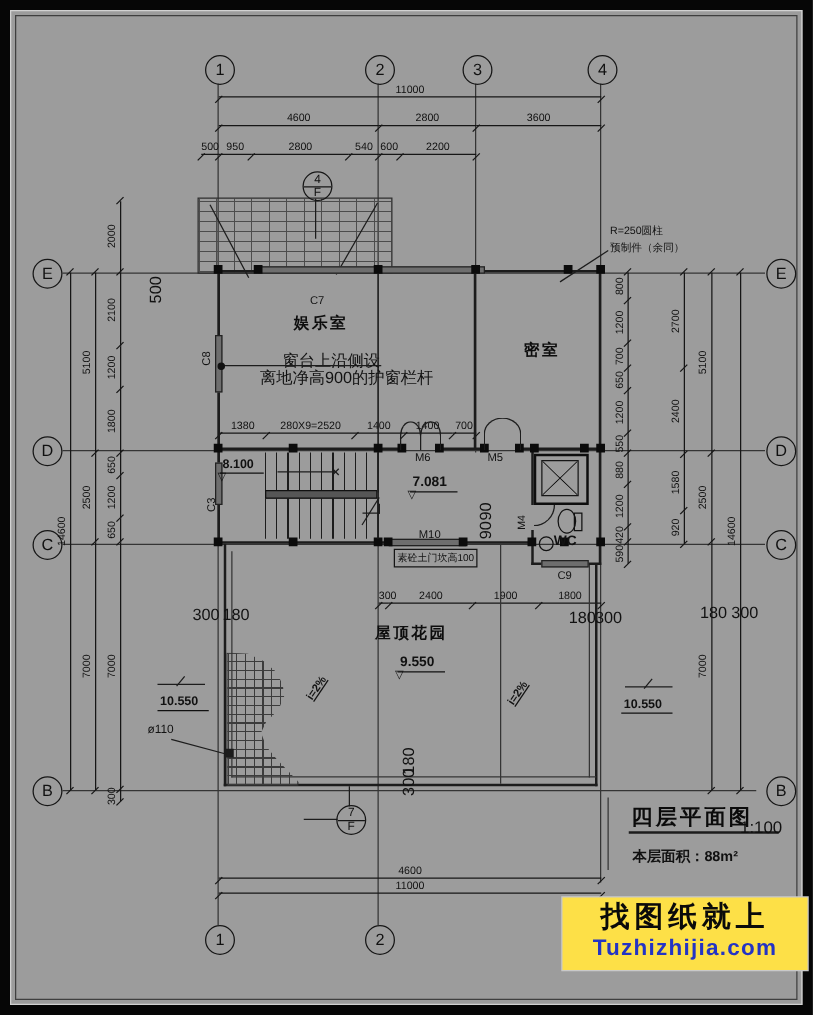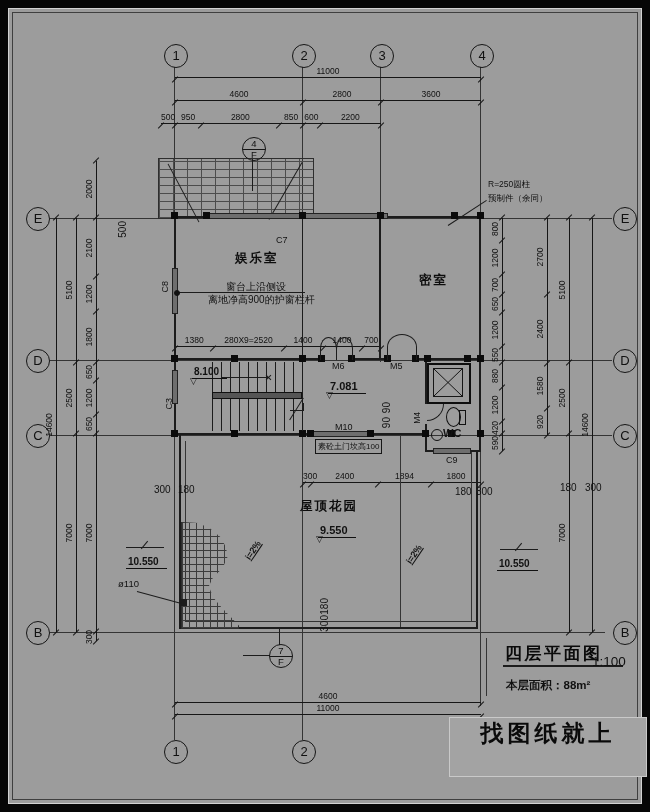--- a/index.html
+++ b/index.html
@@ -50,24 +50,24 @@
     background-image:repeating-linear-gradient(0deg,#3c3c3c 0 1px,transparent 1px 7px),
                      repeating-linear-gradient(90deg,#3c3c3c 0 1px,transparent 1px 7px);
     clip-path:polygon(0 0,30% 1%,50% 6%,68% 14%,78% 24%,80% 34%,70% 44%,55% 52%,48% 60%,55% 70%,70% 80%,88% 90%,100% 97%,100% 100%,0 100%);}
   .rln{position:absolute;height:1px;background:#1c1c1c;transform-origin:left center;}
   .crc{position:absolute;border:1px solid #111;border-radius:50%;}
   .slope{transform:rotate(-56deg);text-decoration:underline;font-size:9px;font-weight:bold;}
   .notebox{position:absolute;border:1px solid #161616;font-size:8px;line-height:13px;text-align:center;white-space:nowrap;padding:0 2px;}
   .tt{position:absolute;font-size:17px;font-weight:bold;letter-spacing:2.5px;color:#0b0b0b;white-space:nowrap;}
   .ts{position:absolute;font-size:13.5px;font-weight:normal;}
   .ta{position:absolute;font-size:11.5px;font-weight:bold;}
-  .wm{position:absolute;left:450px;top:718px;width:196px;height:58px;background:#a3a3a3;text-align:center;font-weight:bold;box-shadow:0 0 0 1px #c9c9c9;}
+  .wm{position:absolute;left:450px;top:718px;width:196px;height:58px;background:#fde047;text-align:center;font-weight:bold;box-shadow:0 0 0 1px #c9c9c9;}
   .wm .l1{font-size:23px;letter-spacing:4px;color:#0a0a0a;line-height:1.2;margin-top:2px;}
   .wm .l2{font-size:18px;color:#2434c4;letter-spacing:1px;line-height:1.2;}
-  .sm{font-size:10px;}
+  .sm{font-size:13px;}
 </style>
 </head>
 <body>
 
 <div id="page">
   <div class="paper"></div>
   <div class="frame"></div>
 
   <i class="gl" style="left:174px;top:67px;width:1px;height:673px"></i>
   <i class="gl" style="left:302px;top:67px;width:1px;height:673px"></i>
@@ -113,21 +113,21 @@
       <div class="seg" style="flex: 500 0 0px;">
         <span>500</span>
       </div>
       <div class="seg" style="flex: 950 0 0px;">
         <span>950</span>
       </div>
       <div class="seg" style="flex: 2800 0 0px;">
         <span>2800</span>
       </div>
       <div class="seg" style="flex: 850 0 0px;">
-        <span>850</span>
+        <span>540</span>
       </div>
       <div class="seg" style="flex: 600 0 0px;">
         <span>600</span>
       </div>
       <div class="seg" style="flex: 2200 0 0px;">
         <span>2200</span>
       </div>
     </div>
   <div class="hchain" style="left:175px;top:690px;width:306px">
       <div class="seg" style="flex: 4600 0 0px;">
@@ -157,21 +157,21 @@
       </div>
     </div>
   <div class="hchain" style="left:303px;top:470px;width:178px">
       <div class="seg" style="flex: 300 0 0px;">
         <span>300</span>
       </div>
       <div class="seg" style="flex: 2400 0 0px;">
         <span>2400</span>
       </div>
       <div class="seg" style="flex: 1900 0 0px;">
-        <span>1894</span>
+        <span>1900</span>
       </div>
       <div class="seg" style="flex: 1800 0 0px;">
         <span>1800</span>
       </div>
     </div>
   <div class="vchain" style="left:44px;top:218px;height:414px">
       <div class="seg" style="flex: 14600 0 0px;">
         <span>14600</span>
       </div>
     </div>
@@ -365,30 +365,30 @@
 
   <div class="bed" style="left:181px;top:522px;width:56px;height:105px"></div>
   <i class="ln" style="left:180px;top:599px;width:7px;height:7px"></i>
   <div class="rln" style="left:137px;top:591px;width:46px;transform:rotate(15deg)"></div>
 
   <div class="room" style="left:235px;top:250px">娱乐室</div>
   <div class="room" style="left:419px;top:272px">密室</div>
   <div class="room" style="left:300px;top:498px">屋顶花园</div>
   <div class="lbl" style="left:443px;top:428px;font-size:11px;font-weight:bold">WC</div>
 
-  <div class="lbl" style="left:276px;top:236px">C7</div>
+  <div class="lbl" style="left:248px;top:236px">C7</div>
   <div class="lbl vlbl" style="left:161px;top:281px">C8</div>
   <div class="lbl vlbl" style="left:165px;top:398px">C3</div>
   <div class="lbl" style="left:446px;top:456px">C9</div>
   <div class="lbl" style="left:332px;top:362px">M6</div>
   <div class="lbl" style="left:390px;top:362px">M5</div>
   <div class="lbl" style="left:335px;top:423px">M10</div>
   <div class="lbl vlbl" style="left:413px;top:412px;font-size:8.5px">M4</div>
 
-  <div class="elev" style="left:192px;top:366px"><span class="ev">8.100</span><span class="tri"></span></div>
+  <div class="elev" style="left:176px;top:366px"><span class="ev">8.100</span><span class="tri"></span></div>
   <div class="elev" style="left:328px;top:380px;font-size:11px"><span class="ev">7.081</span><span class="tri"></span></div>
   <div class="elev" style="left:318px;top:524px;font-size:11px"><span class="ev">9.550</span><span class="tri"></span></div>
   <div class="elev" style="left:126px;top:556px"><span class="ev">10.550</span></div>
   <i class="ln" style="left:126px;top:547px;width:38px;height:1px"></i>
   <i class="ln" style="left:144px;top:540px;width:1px;height:10px;transform:rotate(40deg)"></i>
   <div class="elev" style="left:497px;top:558px"><span class="ev">10.550</span></div>
   <i class="ln" style="left:500px;top:549px;width:38px;height:1px"></i>
   <i class="ln" style="left:518px;top:542px;width:1px;height:10px;transform:rotate(40deg)"></i>
 
   <div class="lbl sm" style="left:226px;top:282px">窗台上沿侧设</div>
@@ -423,14 +423,15 @@
   </div>
 
   <i class="gl" style="left:486px;top:638px;width:1px;height:58px"></i>
   <div class="tt" style="left:505px;top:642px">四层平面图</div>
   <i class="ln" style="left:503px;top:665px;width:120px;height:2px"></i>
   <div class="ts" style="left:592px;top:654px">1:100</div>
   <div class="ta" style="left:506px;top:678px">本层面积：88m²</div>
 
   <div class="wm">
     <div class="l1">找图纸就上</div>
+    <div class="l2">Tuzhizhijia.com</div>
   </div>
 </div>
 
 </body></html>

